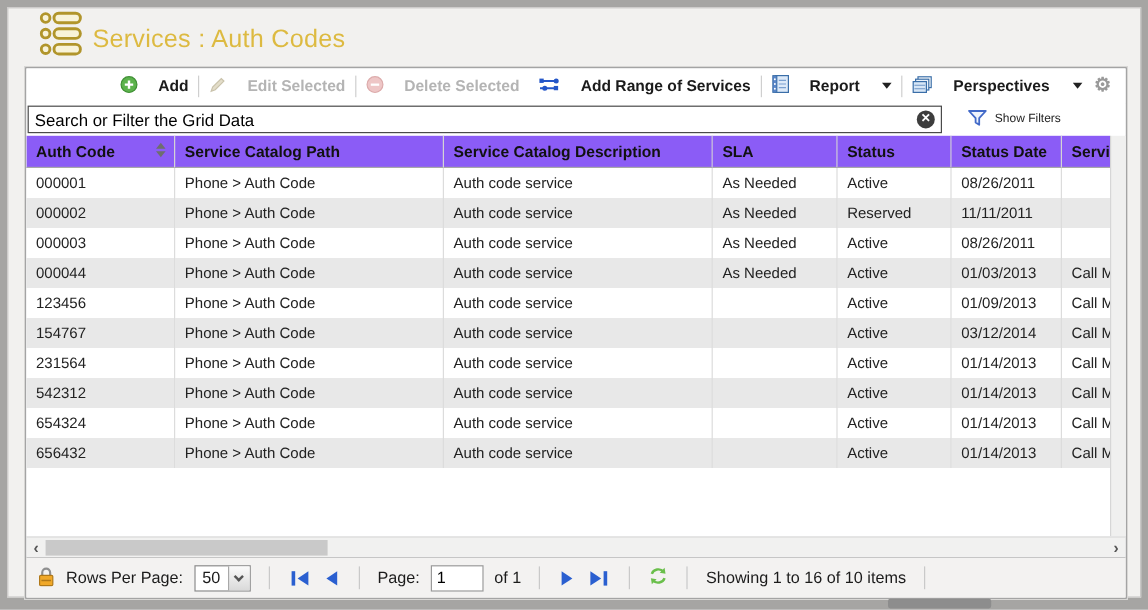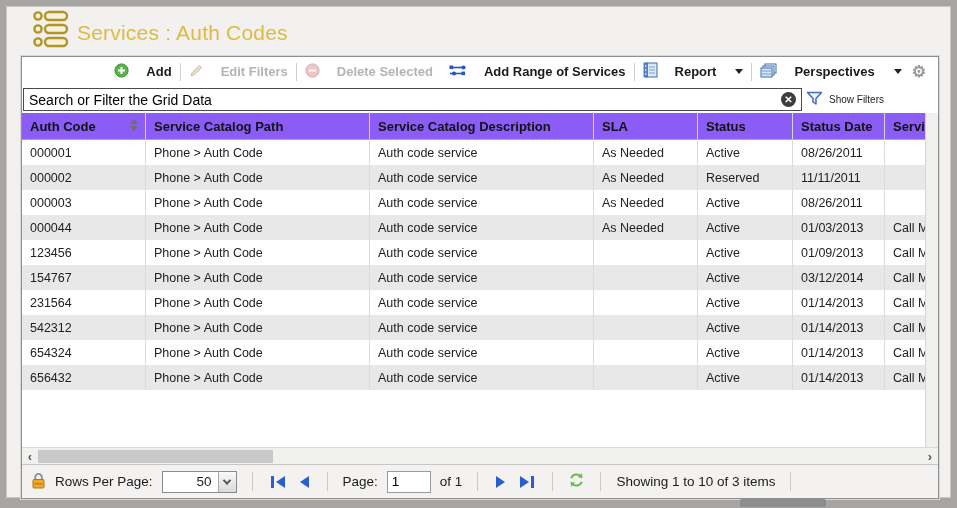--- a/index.html
+++ b/index.html
@@ -58,21 +58,21 @@
   
   .searchrow{
     height:27px; flex:0 0 27px;
     display:flex; align-items:center;
     padding:0 4px 0 1px; background:#fff;
   }
   .searchbox{
     flex:1; height:23px;
     border:1px solid #4a4a4a; background:#fff;
     display:flex; align-items:center;
-    margin-right:4px;
+    margin-right:21px;
   }
   .searchbox input{
     flex:1; border:none; outline:none;
     font-family:"Liberation Sans", sans-serif;
     font-size:14px; color:#000; padding:0 5px;
     background:transparent;
   }
   .clear-btn{
     width:15px; height:15px; border-radius:50%;
     background:#3d3d3d; color:#fff;
@@ -136,21 +136,21 @@
   
   .pagination{
     flex:0 0 34px; background:#f3f2f1;
     border-top:1px solid #c6c6c6;
     display:flex; align-items:center;
     padding-left:9px; font-size:13.5px; color:#1b1b1b;
     gap:9px;
   }
   .pg-sep{ width:1px; height:19px; background:#c9c9c9; margin:0 6px; }
   .combo{ display:flex; height:22px; border:1px solid #8a8a8a; background:#fff; cursor:pointer; }
-  .combo-value{ padding:0 6px; display:flex; align-items:center; font-size:13.5px;margin-left:28px; }
+  .combo-value{ padding:0 6px; display:flex; align-items:center; font-size:13.5px; }
   .combo-btn{
     width:18px; border-left:1px solid #a8a8a8;
     background:linear-gradient(#fafafa,#d9d9d9);
     display:flex; align-items:center; justify-content:center;
   }
   .chev{ width:6px; height:6px; border-right:2px solid #555; border-bottom:2px solid #555; transform:rotate(45deg) translate(-1px,-1px); }
   .page-input{
     width:44px; height:22px; border:1px solid #999; background:#fff;
     font-family:"Liberation Sans", sans-serif; font-size:13.5px; padding:0 4px; outline:none;
   }
@@ -194,21 +194,21 @@
           </span>
           <span>Add</span>
         </div>
         <div class="tb-sep"></div>
         <div class="tb-btn disabled">
           <span>
             <svg width="15" height="15" viewBox="0 0 15 15">
               <path d="M2 13 L3.2 9.6 L10.4 2.4 L12.6 4.6 L5.4 11.8 Z" fill="#e3ddc9" stroke="#c9c2ab" stroke-width="1"></path>
             </svg>
           </span>
-          <span>Edit Filters</span>
+          <span>Edit Selected</span>
         </div>
         <div class="tb-sep"></div>
         <div class="tb-btn disabled">
           <span>
             <svg width="15" height="15" viewBox="0 0 15 15">
               <circle cx="7.5" cy="7.5" r="6.6" fill="#eec6c6" stroke="#dcabab" stroke-width="1"></circle>
               <rect x="4" y="6.6" width="7" height="1.9" fill="#fff"></rect>
             </svg>
           </span>
           <span>Delete Selected</span>
@@ -449,20 +449,20 @@
         <div class="pg-sep"></div>
         <span>
           <svg width="17" height="16" viewBox="0 0 17 16">
             <path d="M3.2 6.2 A5.6 5 0 0 1 13 4.4" stroke="#6abf4b" stroke-width="2" fill="none"></path>
             <polygon points="13.8,1.2 14.6,6.2 9.8,5.2" fill="#6abf4b"></polygon>
             <path d="M13.8 9.8 A5.6 5 0 0 1 4 11.6" stroke="#6abf4b" stroke-width="2" fill="none"></path>
             <polygon points="3.2,14.8 2.4,9.8 7.2,10.8" fill="#6abf4b"></polygon>
           </svg>
         </span>
         <div class="pg-sep"></div>
-        <span class="showing">Showing 1 to 10 of 3 items</span>
+        <span class="showing">Showing 1 to 16 of 10 items</span>
         <div class="pg-sep"></div>
       </div>
 
     </div>
   </div>
   <div class="frame-bottom-thumb"></div>
 </div>
 
 </body></html>

